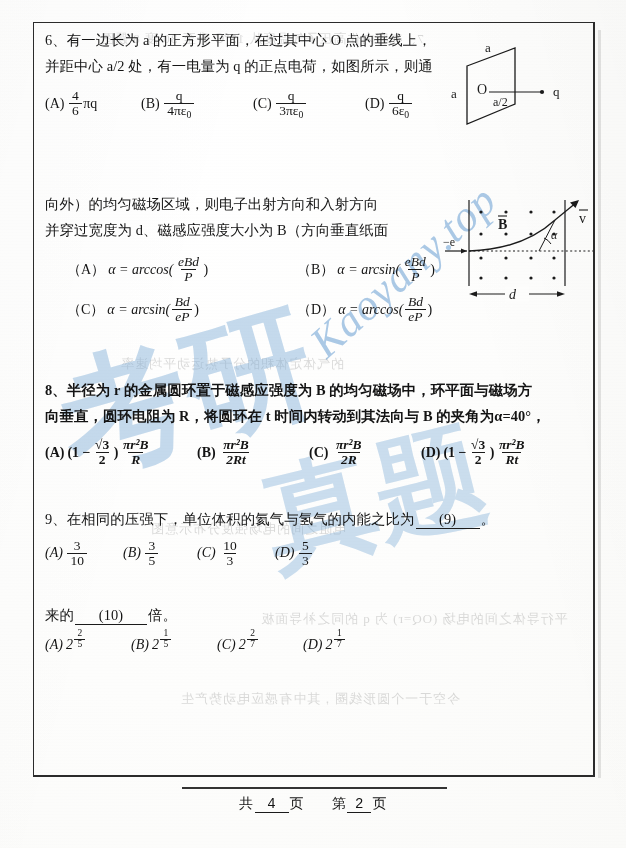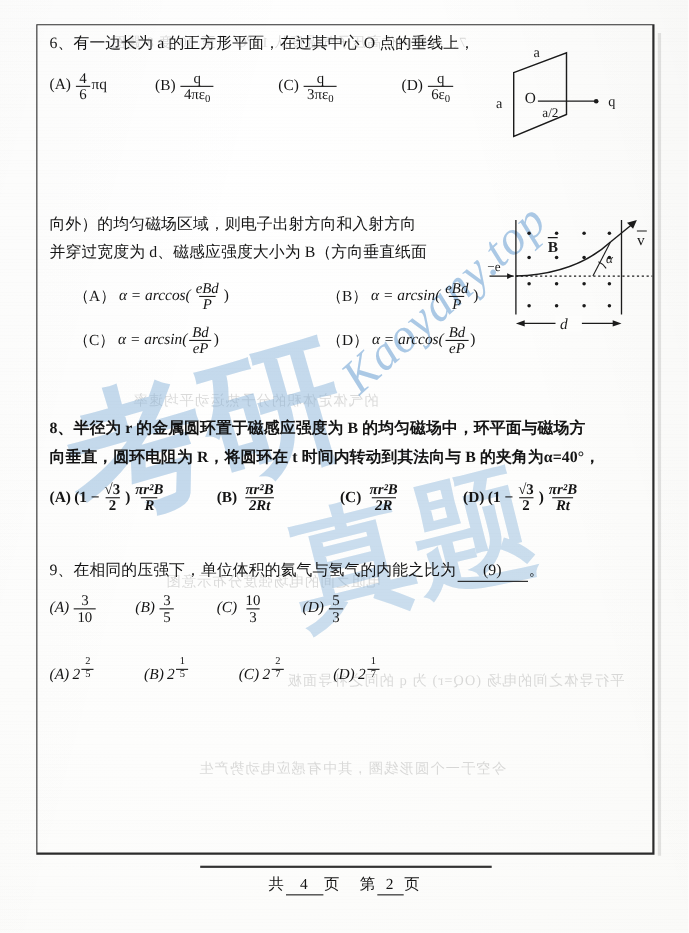--- a/index.html
+++ b/index.html
@@ -173,20 +173,21 @@
   #fig7 svg { display: block; }
 
   
   #footer {
     position: absolute;
     left: 0; top: 795px;
     width: 626px;
     text-align: center;
     font-size: 14px;
     letter-spacing: 0.5px;
+    font-family: Liberation Mono, monospace;
   }
   #footer .u {
     display: inline-block;
     border-bottom: 1.4px solid #1b1b1b;
     min-width: 34px;
     text-align: center;
     line-height: 16px;
     margin: 0 1px;
   }
   #footer-rule {
@@ -222,20 +223,21 @@
 
 <div id="wm-cjk">考研</div>
 <div id="wm-cjk2">真题</div>
 <div id="wm-latin">Kaoyany.top</div>
 
 <div id="content">
 
   <div class="q-block" style="height:128px;">
     <div class="q-text">
       <span class="ln">6、有一边长为 a 的正方形平面，在过其中心 O 点的垂线上，</span>
+      <span class="ln">并距中心 a/2 处，有一电量为 q 的正点电荷，如图所示，则通</span>
     </div>
 
     <div class="opts" style="margin-top:10px;">
       <div class="opt" style="width:96px;">
         <span class="opt-lab">(A)</span>
         <span class="frac">
           <span class="num">4</span>
           <span class="den">6</span>
         </span>
         <span>πq</span>
@@ -475,20 +477,23 @@
         <span class="frac">
           <span class="num">5</span>
           <span class="den">3</span>
         </span>
       </div>
     </div>
   </div>
 
   <div class="q-block" style="margin-top:36px;">
     <div class="q-text" style="line-height:23px;">
+      <span class="ln">
+        <span>来的</span><span class="blank w2">(10)</span><span>倍。</span>
+      </span>
     </div>
 
     <div class="opts" style="margin-top:8px;">
       <div class="opt" style="width:86px;">
         <span class="opt-lab it">(A)</span>
         <span class="it">2</span>
         <span class="frac" style="font-size:9.5px; vertical-align:top; position:relative; top:-6px;">
           <span class="num">2</span>
           <span class="den">5</span>
         </span>

